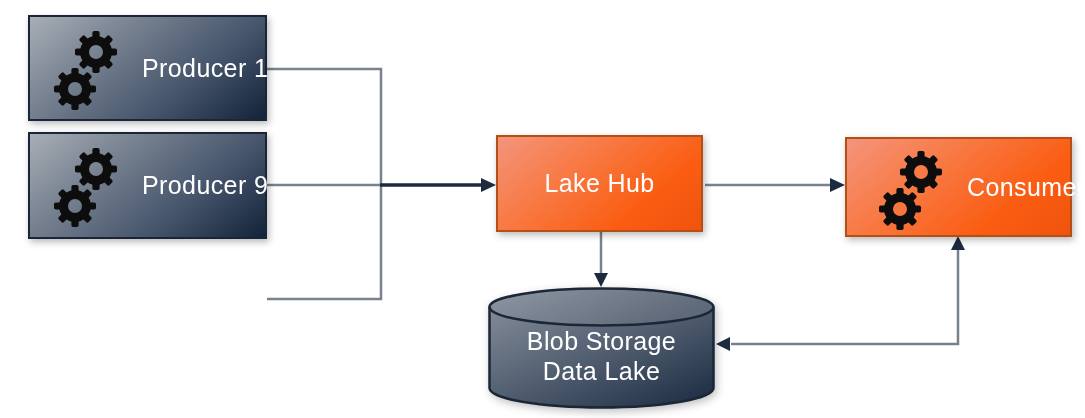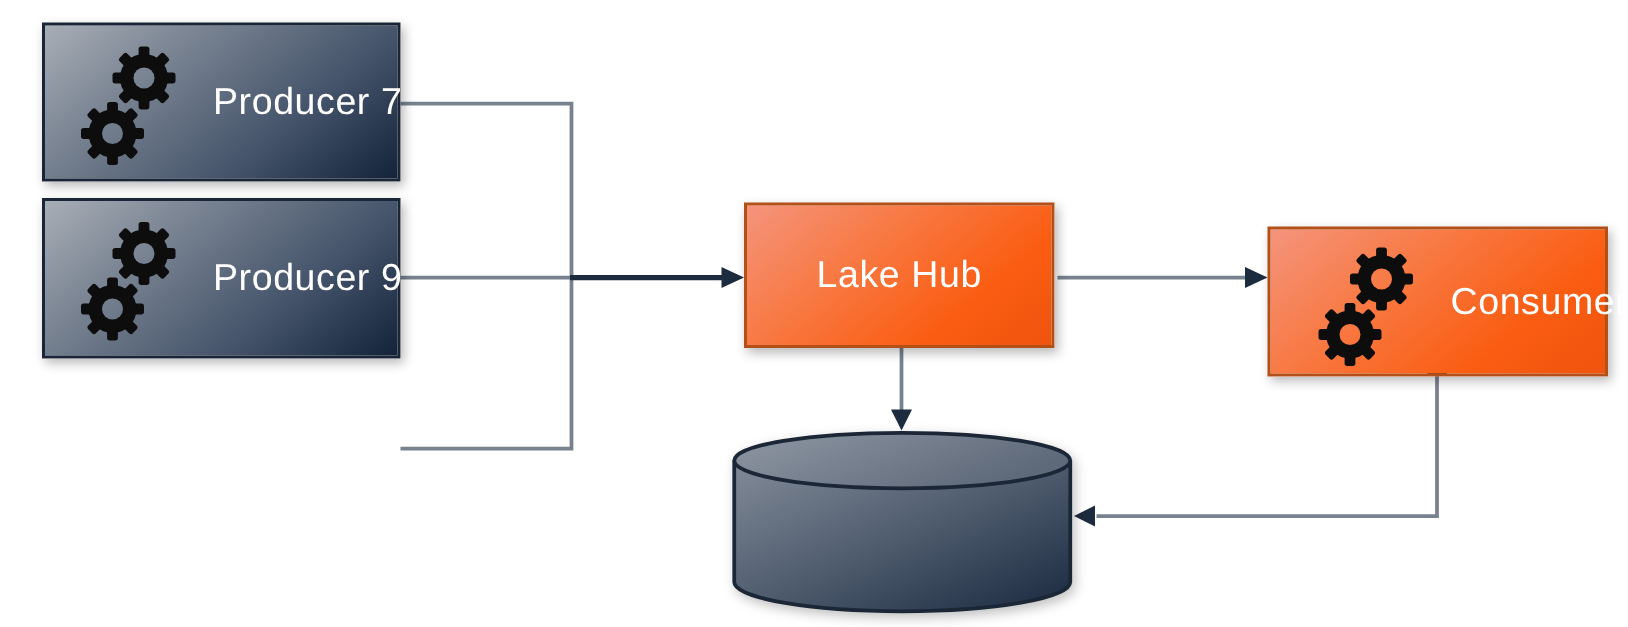--- a/index.html
+++ b/index.html
@@ -26,21 +26,21 @@
   }
   .node-orange{
     border:2px solid #b35018;
     background:linear-gradient(140deg,#f4947c 0%,#f87a45 35%,#fa5d12 72%,#ef530d 100%);
   }
   .producer{left:28px;width:239px;height:106px;}
   #producer-1{top:15px;}
   #producer-2{top:132px;height:107px;}
   #producer-3{top:248px;}
   #event-hub{left:496px;top:135px;width:207px;height:97px;justify-content:center;}
-  #consumer{left:845px;top:151px;width:227px;height:100px;}
+  #consumer{left:845px;top:137px;width:227px;height:100px;}
   .gears{
     position:absolute;left:18px;top:8px;width:96px;height:92px;
   }
   #consumer .gears{left:26px;top:6px;}
   .node-label{
     position:absolute;left:112px;right:6px;
     text-align:center;
     color:#ffffff;font-size:25px;letter-spacing:0.4px;
     white-space:nowrap;
   }
@@ -110,21 +110,21 @@
     <svg class="gears" viewBox="0 0 96 92">
       <g fill="#0d0d0d">
         <g transform="translate(48,27)">
             <use href="#gear-shape" mask="url(#gear-hole)"></use>
           </g>
         <g transform="translate(27,64)">
             <use href="#gear-shape" mask="url(#gear-hole)"></use>
           </g>
       </g>
     </svg>
-    <div class="node-label">Producer 7</div>
+    <div class="node-label">Producer 1</div>
   </div>
 
   <div class="node node-dark producer" id="producer-2">
     <svg class="gears" viewBox="0 0 96 92">
       <g fill="#0d0d0d">
         <g transform="translate(48,27)">
             <use href="#gear-shape" mask="url(#gear-hole)"></use>
           </g>
         <g transform="translate(27,64)">
             <use href="#gear-shape" mask="url(#gear-hole)"></use>
@@ -151,15 +151,19 @@
       </g>
     </svg>
     <div class="node-label">Consumer</div>
   </div>
 
   <div class="cylinder">
     <svg class="cyl-svg" viewBox="0 0 229 124">
       <path d="M2.5,21 V102 A112,19.5 0 0 0 226.5,102 V21" fill="url(#cylBody)" stroke="#1b2736" stroke-width="2.5"></path>
       <ellipse cx="114.5" cy="21" rx="112" ry="18.5" fill="url(#cylTop)" stroke="#1b2736" stroke-width="2.5"></ellipse>
     </svg>
+    <div class="cyl-label">
+      <div>Blob Storage</div>
+      <div>Data Lake</div>
+    </div>
   </div>
 
 </div>
 
 </body></html>

